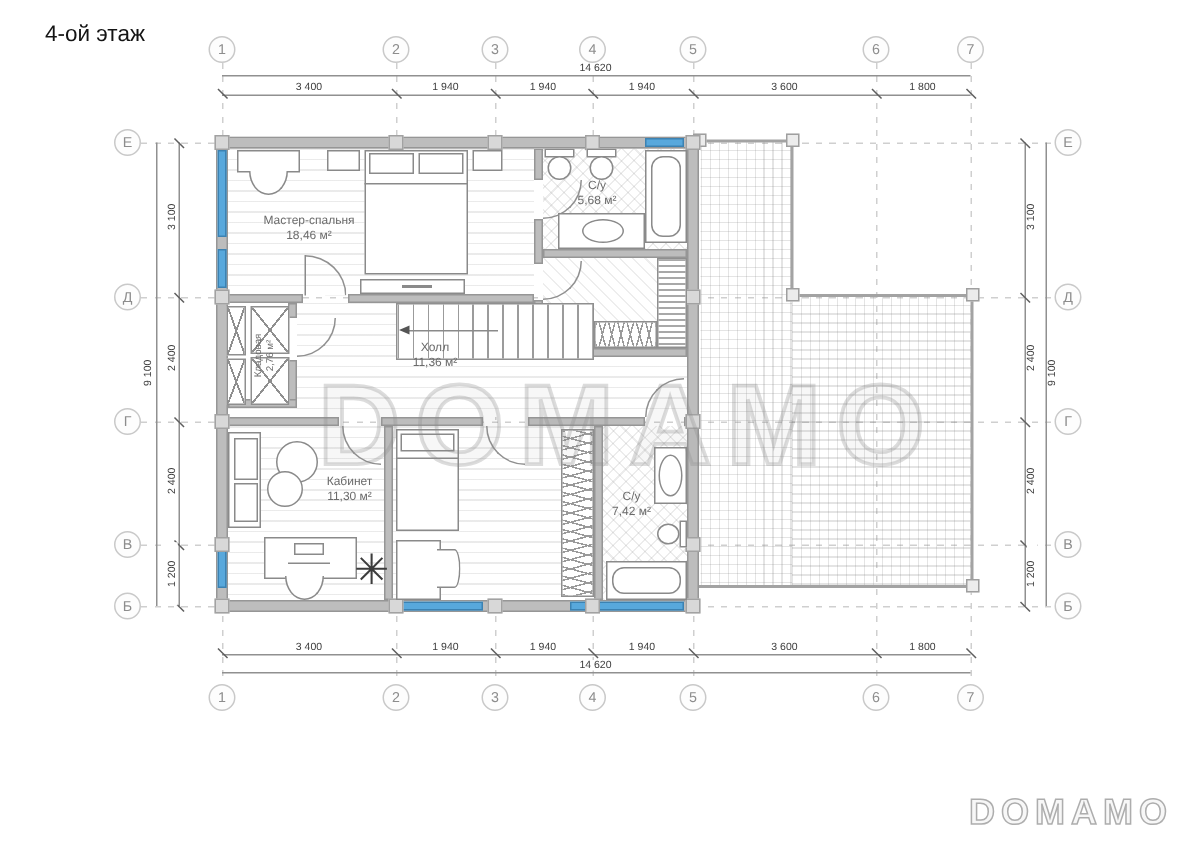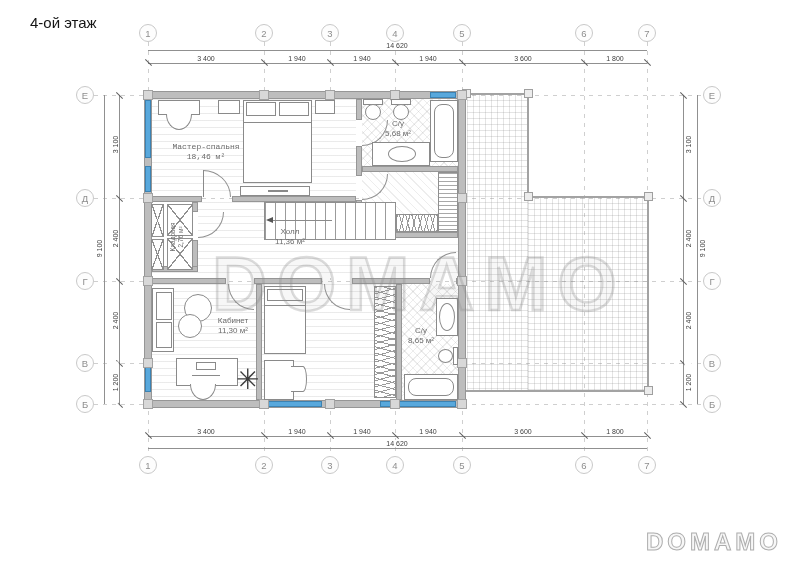--- a/index.html
+++ b/index.html
@@ -204,21 +204,21 @@
   <div class="abs chair-r" style="left:291px;top:366px;width:16px;height:26px;"></div>
   <div class="abs zigv" style="left:374px;top:286px;width:22px;height:112px;"></div>
 
   <div class="abs fur" style="left:436px;top:298px;width:22px;height:38px;"></div>
   <div class="abs fur round" style="left:439px;top:303px;width:16px;height:28px;"></div>
   <div class="abs fur" style="left:453px;top:347px;width:5px;height:18px;"></div>
   <div class="abs fur round" style="left:438px;top:349px;width:15px;height:14px;"></div>
   <div class="abs fur" style="left:404px;top:374px;width:54px;height:26px;"></div>
   <div class="abs fur" style="left:408px;top:378px;width:46px;height:18px;border-radius:8px;"></div>
 
-  <div class="abs roomlabel" style="left:151px;top:142px;width:110px;font-family:Liberation Mono, monospace;">
+  <div class="abs roomlabel" style="left:151px;top:142px;width:110px;">
     <div>Мастер-спальня</div>
     <div>18,46 м²</div>
   </div>
   <div class="abs roomlabel" style="left:343px;top:119px;width:110px;">
     <div>С/у</div>
     <div>5,68 м²</div>
   </div>
   <div class="abs roomlabel vrot" style="left:148px;top:228px;width:60px;height:18px;font-size:6.5px;">
     <div>Кладовая</div>
     <div>2,76 м²</div>
@@ -226,21 +226,21 @@
   <div class="abs roomlabel" style="left:235px;top:227px;width:110px;">
     <div>Холл</div>
     <div>11,36 м²</div>
   </div>
   <div class="abs roomlabel" style="left:178px;top:316px;width:110px;">
     <div>Кабинет</div>
     <div>11,30 м²</div>
   </div>
   <div class="abs roomlabel" style="left:366px;top:326px;width:110px;">
     <div>С/у</div>
-    <div>8,65 м²</div>
+    <div>7,42 м²</div>
   </div>
 
   <div class="abs dimline" style="left:148px;top:50px;width:499px;height:1px;"></div>
   <div class="abs dimline" style="left:148px;top:63px;width:499px;height:1px;"></div>
   <div class="abs dimline" style="left:148px;top:436px;width:499px;height:1px;"></div>
   <div class="abs dimline" style="left:148px;top:448px;width:499px;height:1px;"></div>
   <div class="abs dimline" style="left:104px;top:95px;width:1px;height:309px;"></div>
   <div class="abs dimline" style="left:119px;top:95px;width:1px;height:309px;"></div>
   <div class="abs dimline" style="left:683px;top:95px;width:1px;height:309px;"></div>
   <div class="abs dimline" style="left:697px;top:95px;width:1px;height:309px;"></div>

